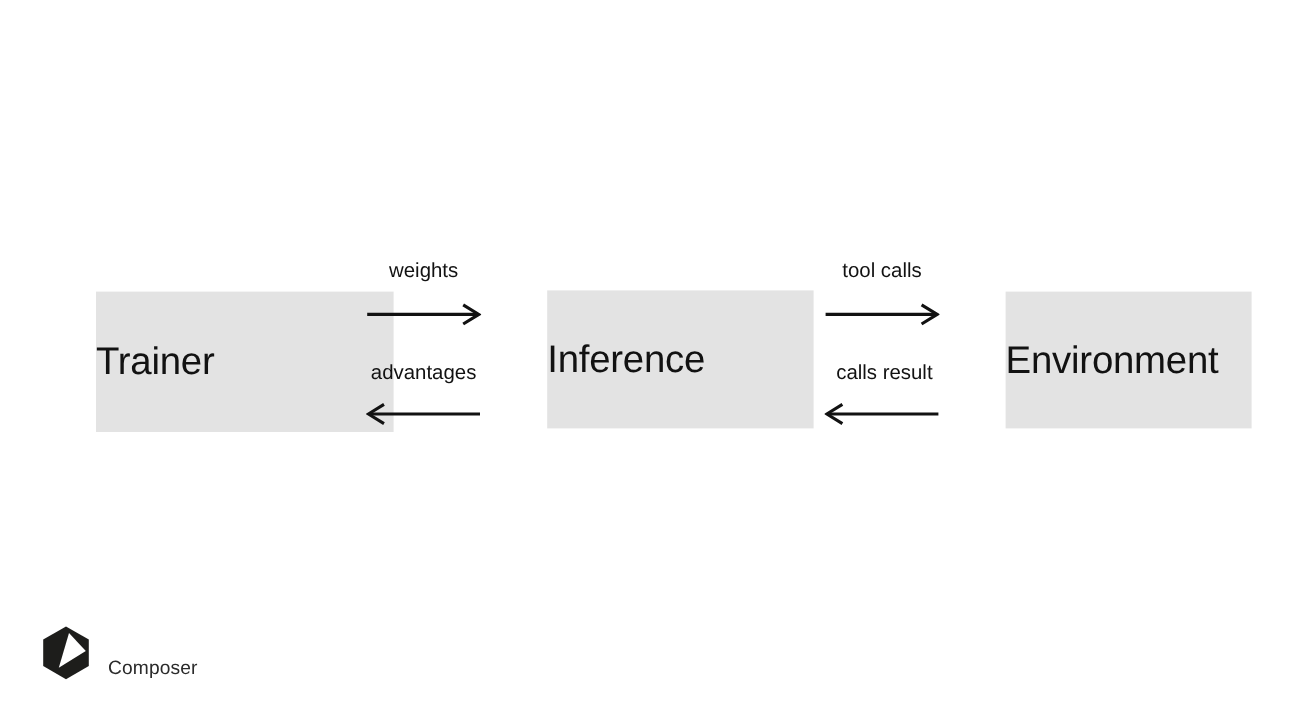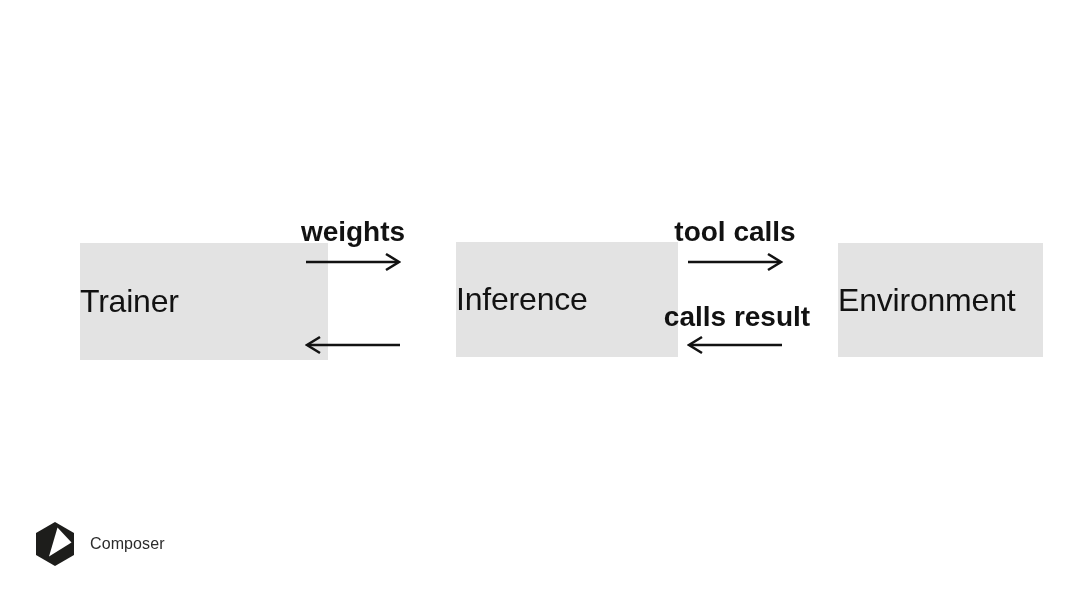--- a/index.html
+++ b/index.html
@@ -39,46 +39,45 @@
     letter-spacing:-0.2px;
     color:var(--text);
     margin-left:38px;
   }
   .node-trainer{left:42px;top:243px;width:248px;height:117px;}
   .node-inference{left:418px;top:242px;width:222px;height:115px;}
   .node-environment{left:800px;top:243px;width:205px;height:114px;}
   .arrow-label{
     position:absolute;
     transform:translateX(-50%);
-    font-size:28px;
+    font-size:17px;
     line-height:1.1;
     white-space:nowrap;
     color:var(--text);
-    font-weight:bold;
   }
   .label-weights{left:353px;top:217px;}
   .label-advantages{left:353px;top:302px;}
   .label-tool-calls{left:735px;top:217px;text-align:right;}
   .label-tool-result{left:737px;top:302px;}
   .arrow-svg{position:absolute;width:96px;height:20px;}
   .arrow-weights{left:305px;top:252px;}
   .arrow-advantages{left:305px;top:335px;}
   .arrow-tool-calls{left:687px;top:252px;}
   .arrow-tool-result{left:687px;top:335px;}
   .arrow-svg line,.arrow-svg polyline{
     stroke:var(--arrow);
     stroke-width:2.6;
     fill:none;
   }
   .footer-brand{
     position:absolute;
     left:33px;top:521px;
     height:46px;
     display:flex;
-    align-items:center;
+    align-items:flex-end;
     gap:13px;
   }
   .brand-logo{width:44px;height:46px;display:block;}
   .brand-name{
     font-size:16px;
     letter-spacing:0.1px;
     color:var(--footer-text);
   }
 </style>
 </head>
@@ -96,20 +95,21 @@
   <div class="node node-environment">
     <span>Environment</span>
   </div>
 
   <div class="arrow-label label-weights">weights</div>
   <svg class="arrow-svg arrow-weights" viewBox="0 0 96 20">
     <line x1="1" y1="10" x2="92" y2="10"></line>
     <polyline points="81,2 94,10 81,18"></polyline>
   </svg>
 
+  <div class="arrow-label label-advantages">advantages</div>
   <svg class="arrow-svg arrow-advantages" viewBox="0 0 96 20">
     <line x1="95" y1="10" x2="4" y2="10"></line>
     <polyline points="15,2 2,10 15,18"></polyline>
   </svg>
 
   <div class="arrow-label label-tool-calls">tool calls</div>
   <svg class="arrow-svg arrow-tool-calls" viewBox="0 0 96 20">
     <line x1="1" y1="10" x2="92" y2="10"></line>
     <polyline points="81,2 94,10 81,18"></polyline>
   </svg>

